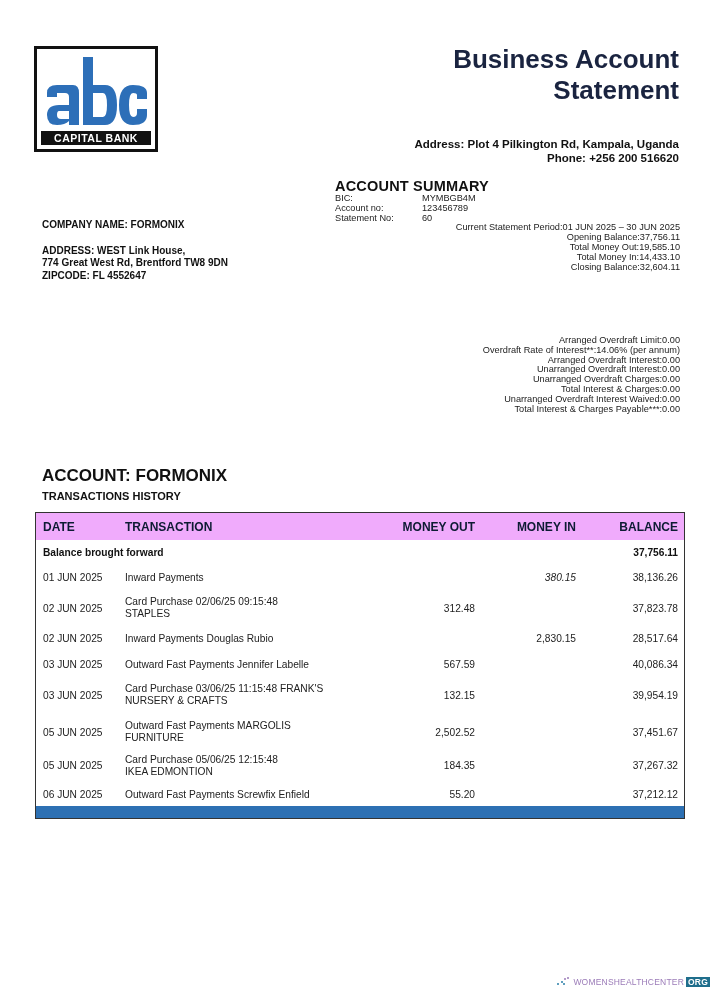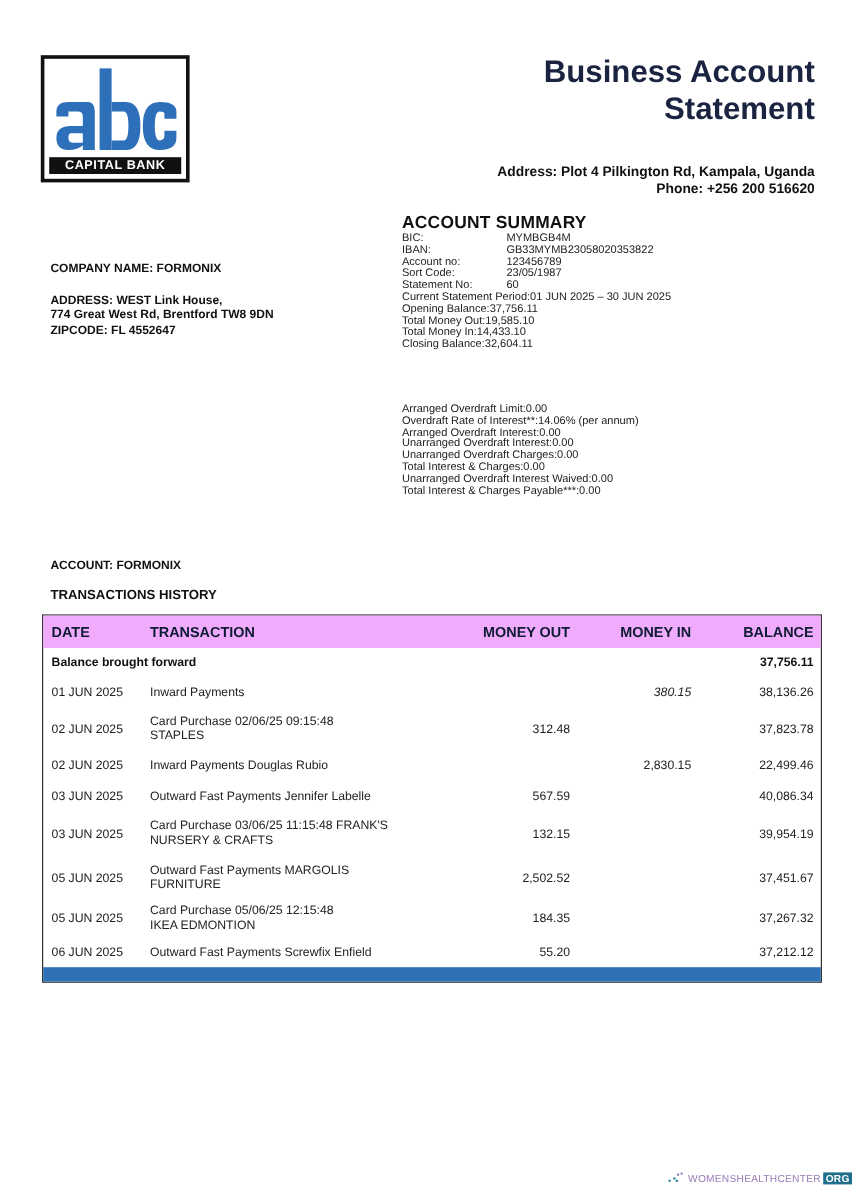--- a/index.html
+++ b/index.html
@@ -18,28 +18,28 @@
   
   .company { left:42px; top:219px; font-size:10px; font-weight:bold; line-height:12.5px; }
   .company .gap { height:13px; }
 
   
   .summary { left:335px; top:178px; width:345px; }
   .summary h2 { margin:0; font-size:14.5px; font-weight:bold; line-height:16px; letter-spacing:0.2px; }
   .row { display:flex; font-size:9.2px; line-height:9.8px; color:#222; }
   .row .k { width:87px; }
   .row .v { }
-  .row.wide { justify-content:flex-start; }
+  .row.wide { justify-content:flex-end; }
   .row.wide .k { width:auto; }
 
   .od { left:335px; top:336px; width:345px; }
   .od h3 { margin:0 0 1px 0; font-size:10.6px; font-weight:bold; line-height:12px; }
 
   
-  .acct-head { left:42px; top:466px; font-size:10px; font-weight:bold; }
+  .acct-head { left:42px; top:466px; font-size:17px; font-weight:bold; }
   .tx-head { left:42px; top:490px; font-size:11px; font-weight:bold; }
 
   
   .table { left:35px; top:512px; width:650px; height:307px; border:1px solid #333; box-sizing:border-box; }
   .thead { height:27px; background:#f0abfc; color:#0d1b33; font-weight:bold; font-size:12px; position:relative; }
   .thead span { position:absolute; top:7px; }
   .c-date { left:7px; }
   .c-tx { left:89px; }
   .c-out { right:209px; text-align:right; }
   .c-in { right:108px; text-align:right; }
@@ -90,30 +90,22 @@
   <div>ZIPCODE: FL 4552647</div>
 </div>
 
 <div class="abs summary">
   <h2>ACCOUNT SUMMARY</h2>
   <div class="row">
       <span class="k">BIC:</span>
       <span class="v">MYMBGB4M</span>
     </div>
   <div class="row">
-      <span class="k">IBAN:</span>
-      <span class="v">GB33MYMB23058020353822</span>
-    </div>
-  <div class="row">
       <span class="k">Account no:</span>
       <span class="v">123456789</span>
-    </div>
-  <div class="row">
-      <span class="k">Sort Code:</span>
-      <span class="v">23/05/1987</span>
     </div>
   <div class="row">
       <span class="k">Statement No:</span>
       <span class="v">60</span>
     </div>
   <div class="row wide">
       <span class="k">Current Statement Period:</span>
       <span class="v">01 JUN 2025 – 30 JUN 2025</span>
     </div>
   <div class="row wide">
@@ -201,21 +193,21 @@
     <span class="c-out" style="top:13px;">312.48</span>
     <span class="c-in" style="top:13px;"></span>
     <span class="c-bal" style="top:13px;">37,823.78</span>
   </div>
 
   <div class="tr" style="height:25px;">
     <span class="c-date" style="top:6px;">02 JUN 2025</span>
     <span class="c-tx" style="top:6px;">Inward Payments Douglas Rubio</span>
     <span class="c-out" style="top:6px;"></span>
     <span class="c-in" style="top:6px;">2,830.15</span>
-    <span class="c-bal" style="top:6px;">22,499.46</span>
+    <span class="c-bal" style="top:6px;">28,517.64</span>
   </div>
 
   <div class="tr" style="height:28px;">
     <span class="c-date" style="top:7px;">03 JUN 2025</span>
     <span class="c-tx" style="top:7px;">Outward Fast Payments Jennifer Labelle</span>
     <span class="c-out" style="top:7px;">567.59</span>
     <span class="c-in" style="top:7px;"></span>
     <span class="c-bal" style="top:7px;">40,086.34</span>
   </div>
 

